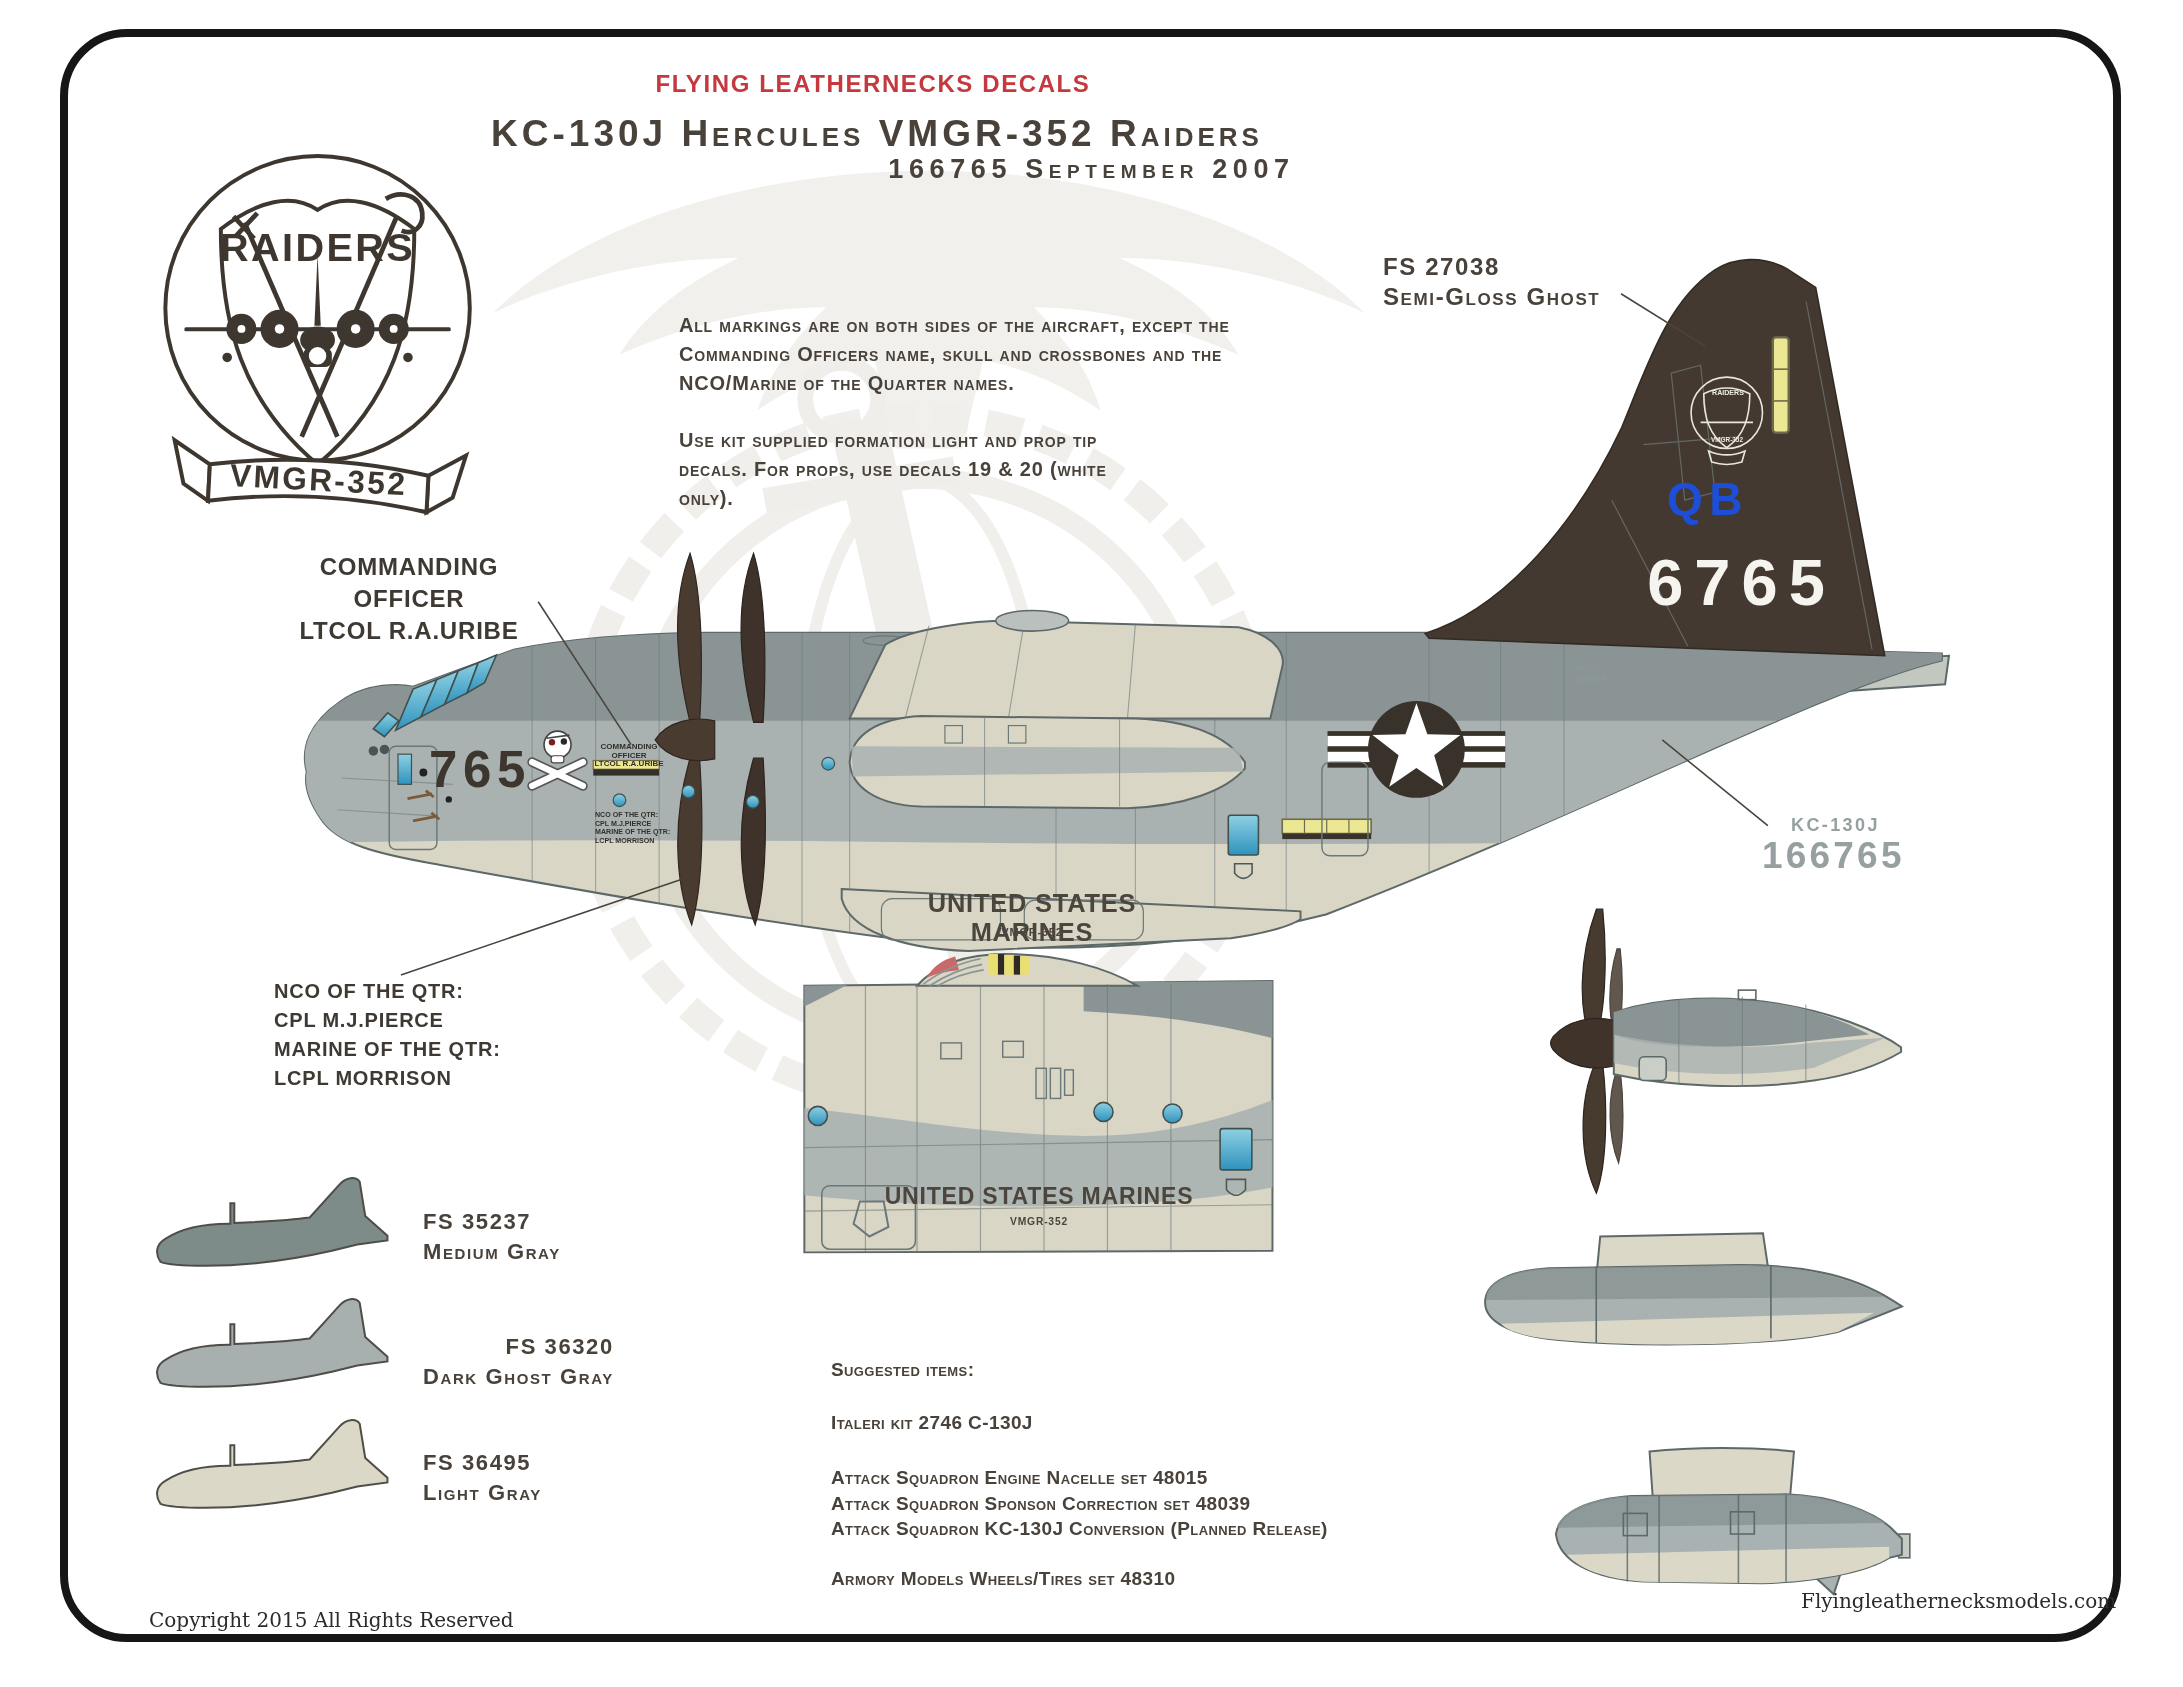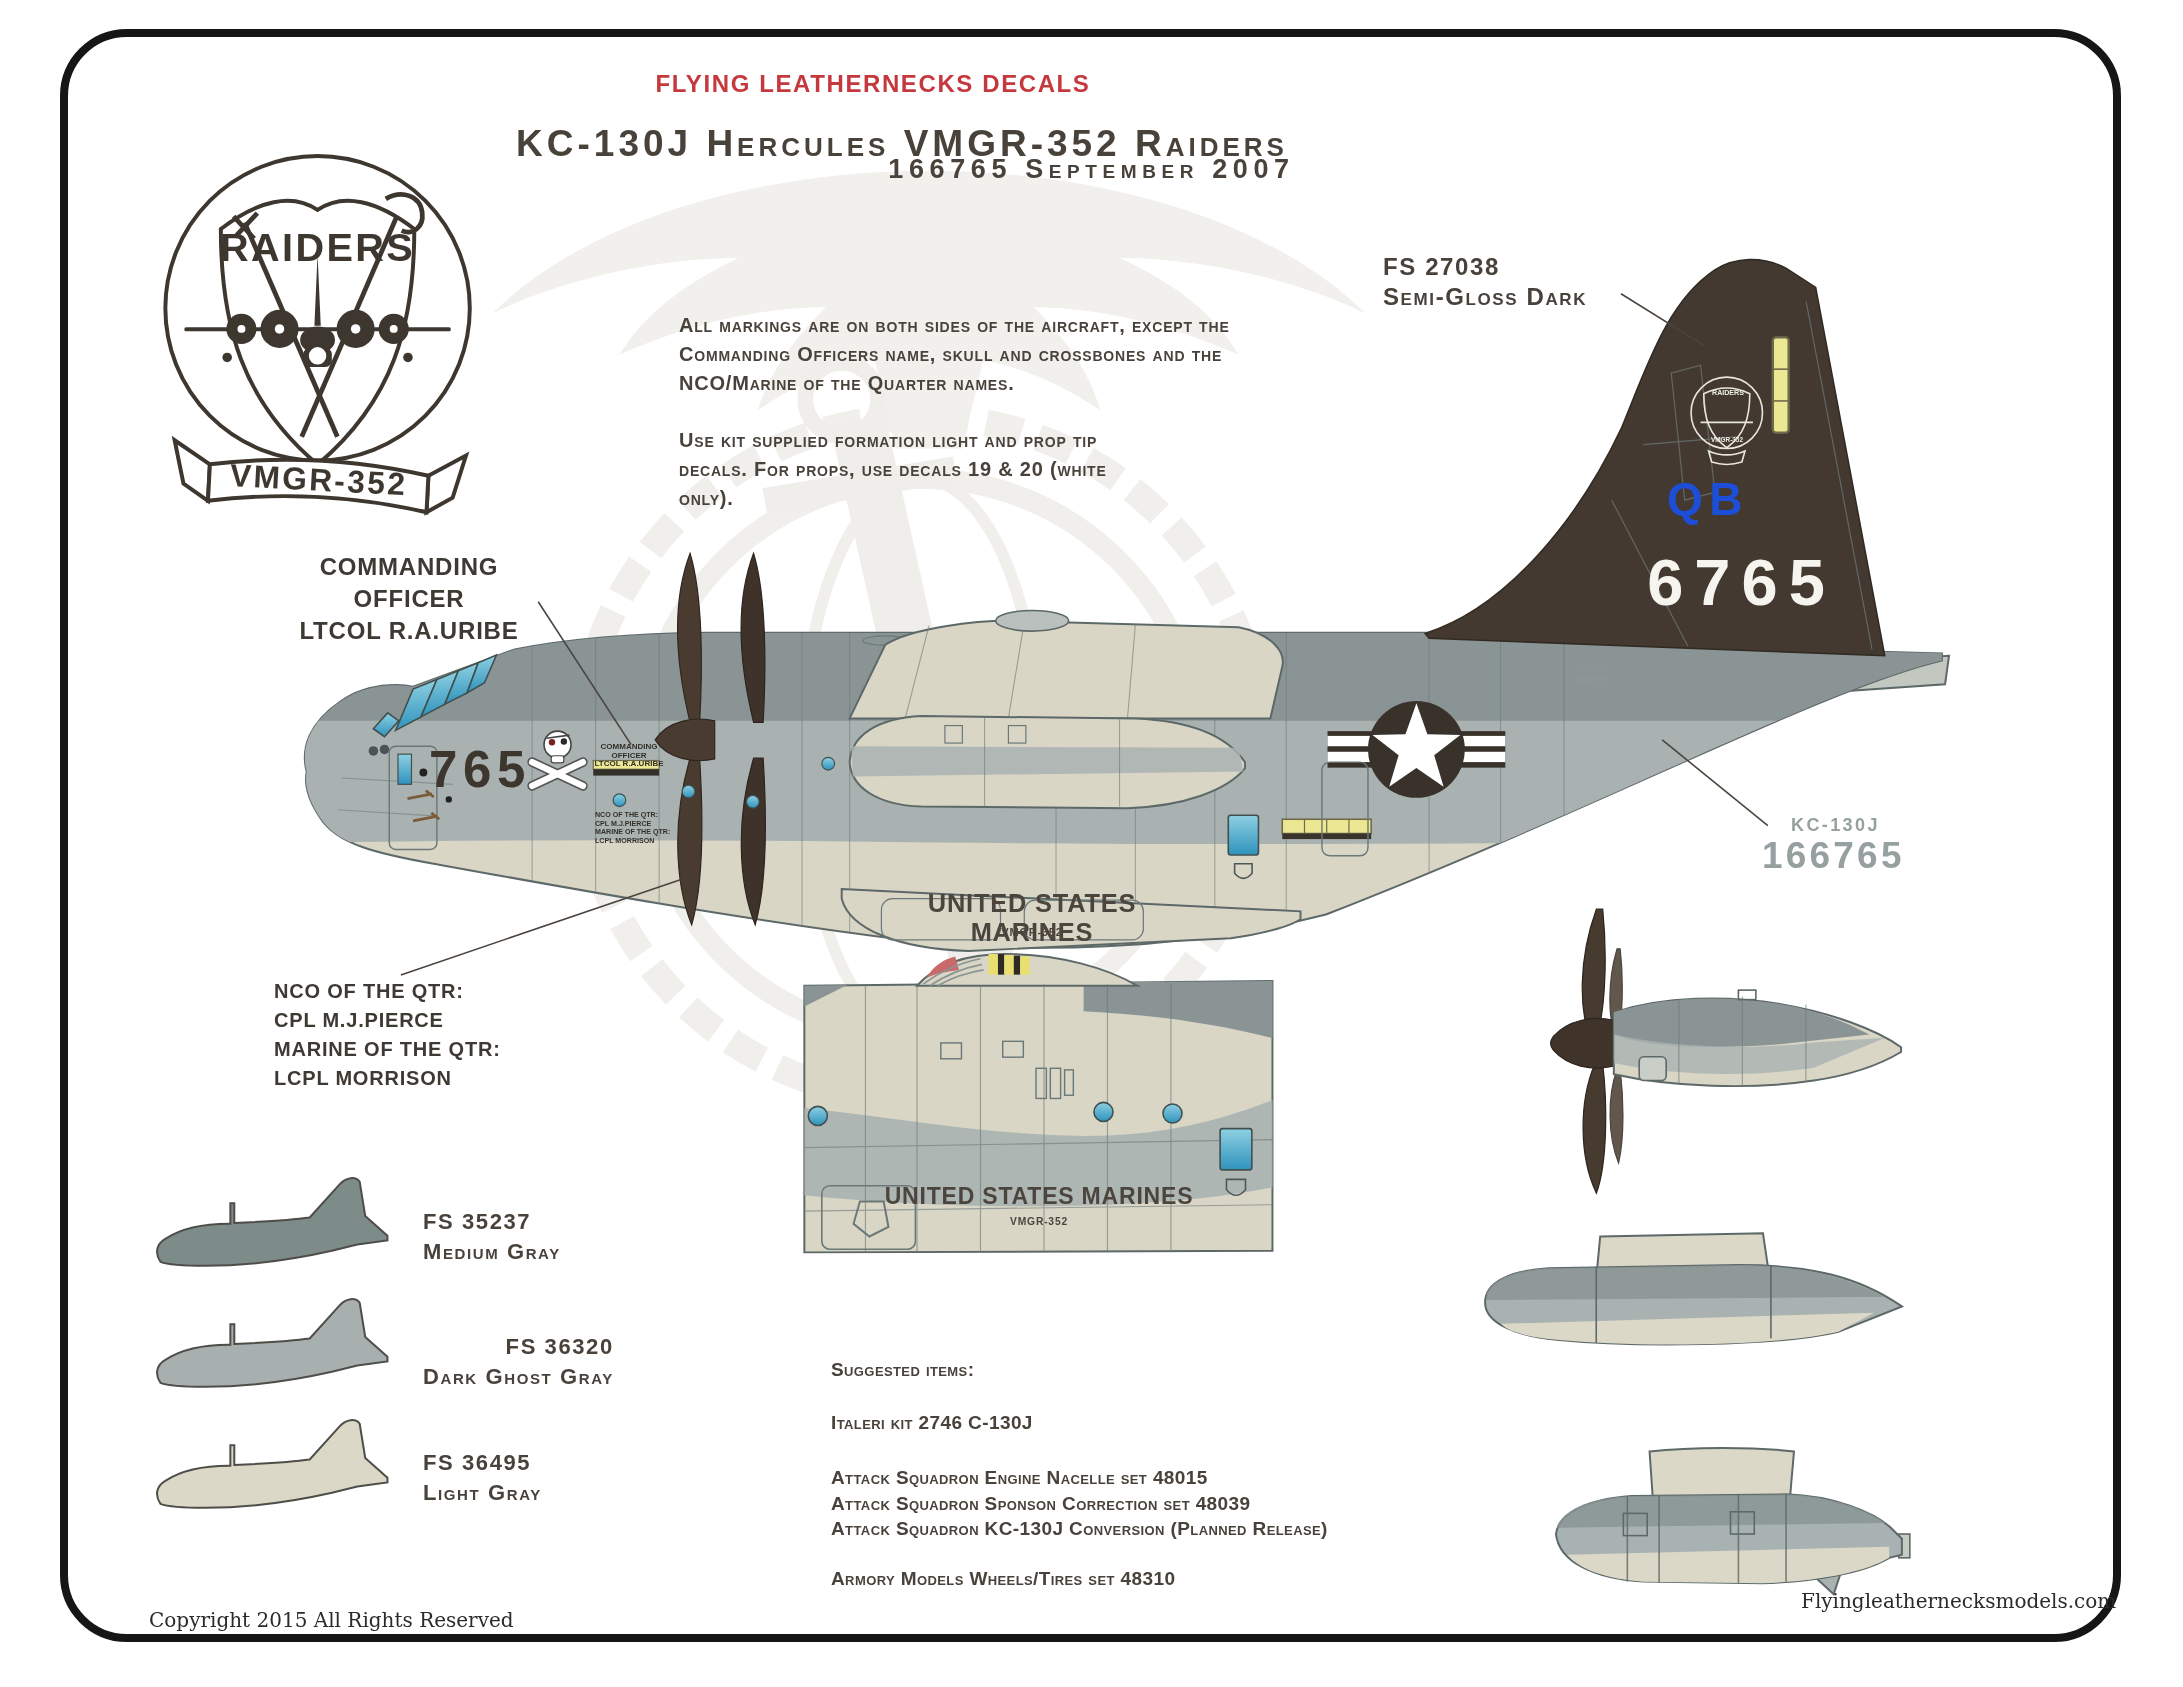--- a/index.html
+++ b/index.html
@@ -5,21 +5,21 @@
   html,body{margin:0;padding:0;background:#ffffff;}
   body{width:2183px;height:1687px;position:relative;overflow:hidden;
        font-family:"Liberation Sans",sans-serif;}
   .abs{position:absolute;}
   .tech{font-family:"Liberation Sans",sans-serif;font-weight:700;color:#49423b;}
   .sc{font-variant:small-caps;}
   .ctr{text-align:center;}
   .page-border{left:60px;top:29px;width:2045px;height:1597px;border:8.7px solid #161616;
                border-radius:67px;z-index:40;pointer-events:none;}
   .hdr-brand{left:0;top:70px;width:1746px;font-size:24px;letter-spacing:1.6px;color:#c5393e;z-index:10;}
-  .hdr-title{left:0;top:123px;width:1754px;font-size:37px;letter-spacing:4px;z-index:10;margin-left:25px;}
+  .hdr-title{left:0;top:113px;width:1754px;font-size:37px;letter-spacing:4px;z-index:10;}
   .hdr-sub{left:0;top:154px;width:2183px;font-size:27px;letter-spacing:5.6px;z-index:10;}
   .note{width:619px;font-size:20px;line-height:29px;letter-spacing:0.8px;z-index:10;}
   .fs-callout{font-size:24px;line-height:30px;letter-spacing:1.6px;z-index:10;}
   .co-callout{left:262px;top:551px;width:294px;font-size:24px;line-height:32px;letter-spacing:0.8px;
               text-align:center;color:#3f3933;z-index:10;}
   .nco-callout{left:274px;top:977px;font-size:20px;line-height:29px;letter-spacing:0.8px;color:#3f3933;z-index:10;}
   .kc-type{left:1791px;top:815px;font-size:18px;letter-spacing:2.4px;color:#96a0a0;z-index:10;}
   .kc-buno{left:1762px;top:835px;font-size:37px;letter-spacing:3.2px;color:#96a0a0;z-index:10;}
   .chip-label{font-size:22px;line-height:30px;letter-spacing:1.6px;z-index:10;}
   .sug{font-size:19px;letter-spacing:0.4px;z-index:10;}
@@ -111,21 +111,21 @@
     <path d="M 62,432 Q 200,408 338,432 L 338,478 Q 200,454 62,478 Z" fill="#ffffff" stroke="#3e372f" stroke-width="5"></path>
     <text x="200" y="458" text-anchor="middle" font-family="Liberation Sans,sans-serif" font-weight="700" font-size="40" letter-spacing="3" fill="#3e372f">VMGR-352</text>
   </g>
 </svg>
 
 <div class="abs tech sc note" style="left:679px;top:311px;">All markings are on both sides of the aircraft, except the Commanding Officers name, skull and crossbones and the NCO/Marine of the Quarter names.</div>
 <div class="abs tech sc note" style="left:679px;top:426px;width:445px;">Use kit supplied formation light and prop tip decals. For props, use decals 19 &amp; 20 (white only).</div>
 
 <div class="abs tech fs-callout" style="left:1383px;top:252px;">
   <div>FS 27038</div>
-  <div class="sc">Semi-Gloss Dark</div>
+  <div class="sc">Semi-Gloss Ghost</div>
 </div>
 
 <div class="abs tech co-callout">
   <div>COMMANDING OFFICER</div>
   <div>LTCOL R.A.URIBE</div>
 </div>
 
 <div class="abs tech nco-callout">
   <div>NCO OF THE QTR:</div>
   <div>CPL M.J.PIERCE</div>

